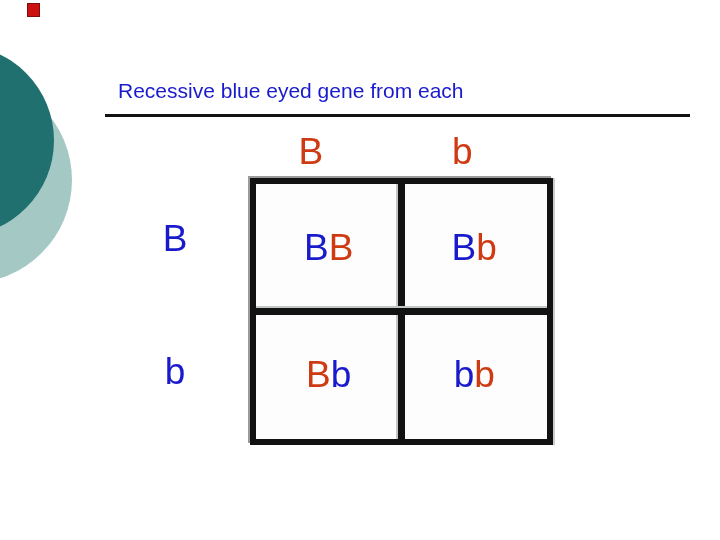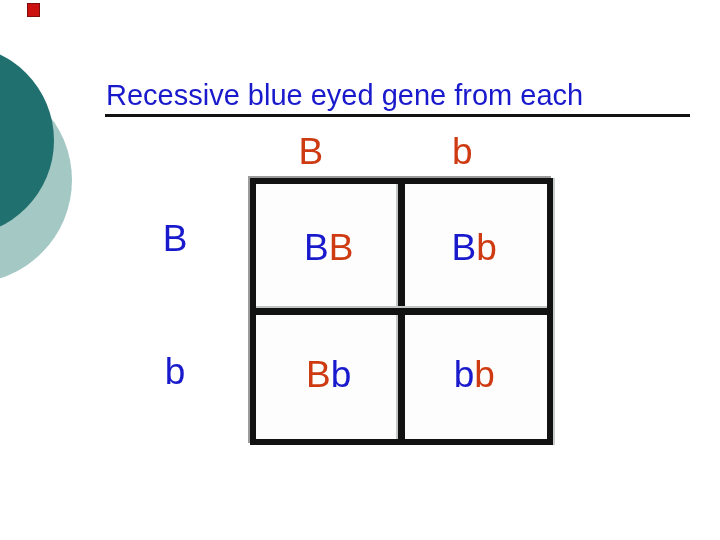--- a/index.html
+++ b/index.html
@@ -5,22 +5,22 @@
   html,body{margin:0;padding:0;background:#ffffff;}
   .stage{
     position:relative;width:720px;height:540px;background:#ffffff;
     overflow:hidden;font-family:"Liberation Sans", sans-serif;
   }
   .circle{position:absolute;border-radius:50%;}
   .circle-light{left:-134px;top:77px;width:206px;height:206px;}
   .circle-dark{left:-137px;top:45px;width:191px;height:191px;}
   .corner-square{position:absolute;left:27px;top:3px;width:13px;height:14px;border:1px solid #7e0e0e;box-sizing:border-box;}
   .title{
-    position:absolute;left:106px;top:79px;width:600px;
-    font-size:29px;letter-spacing:0px;white-space:nowrap;
+    position:absolute;left:118px;top:79px;width:600px;
+    font-size:21px;letter-spacing:0px;white-space:nowrap;
   }
   .title-rule{position:absolute;left:105px;top:114px;width:585px;height:3px;background:#121212;}
   .col-headers{
     position:absolute;left:250px;top:130px;width:303px;height:44px;
     display:flex;font-size:37px;line-height:44px;
   }
   .col-headers .hcell{flex:1;text-align:center;transform:translateX(-15px);}
   .row-headers{
     position:absolute;left:140px;top:178px;width:70px;height:267px;
     display:grid;grid-template-rows:1fr 1fr;font-size:37px;

